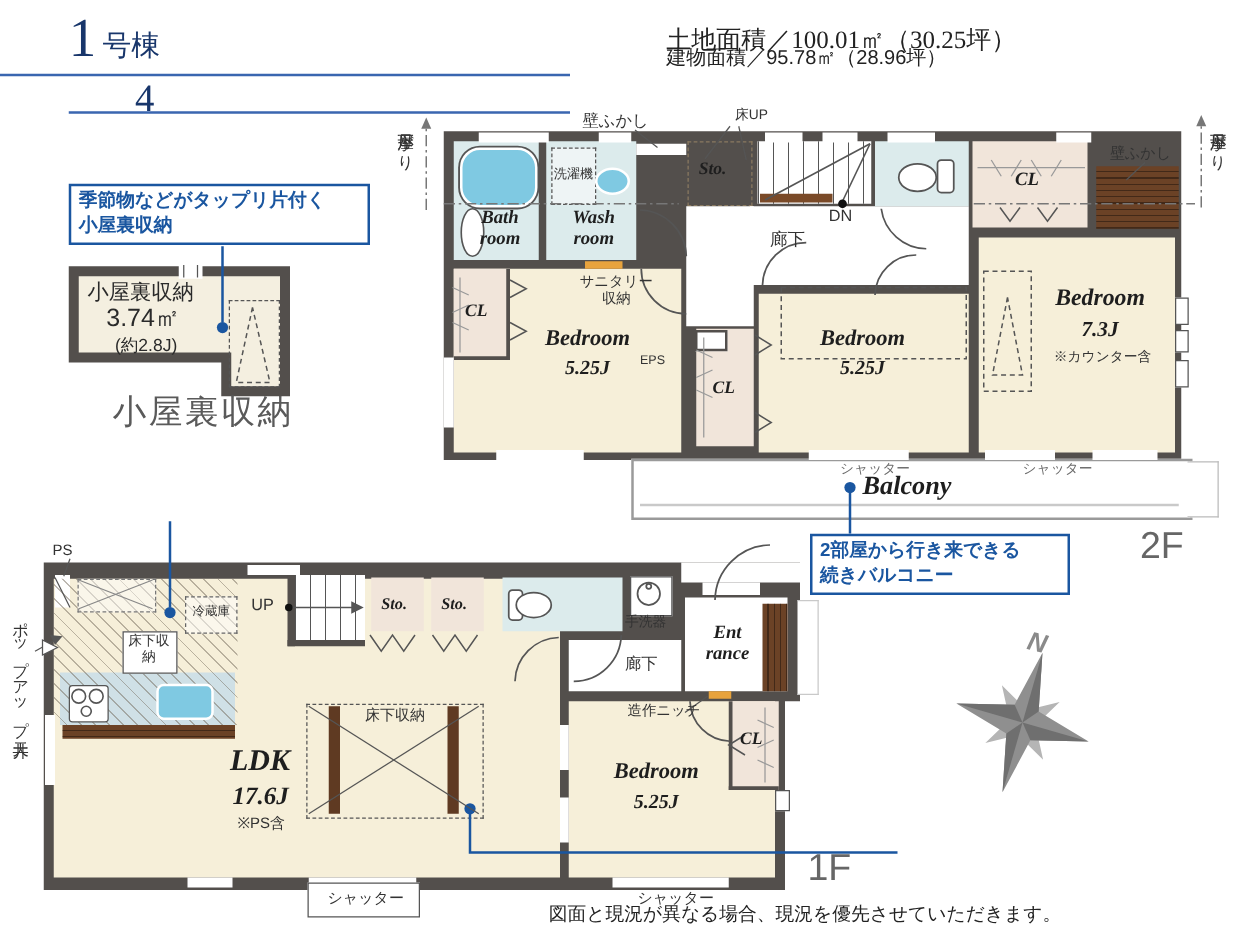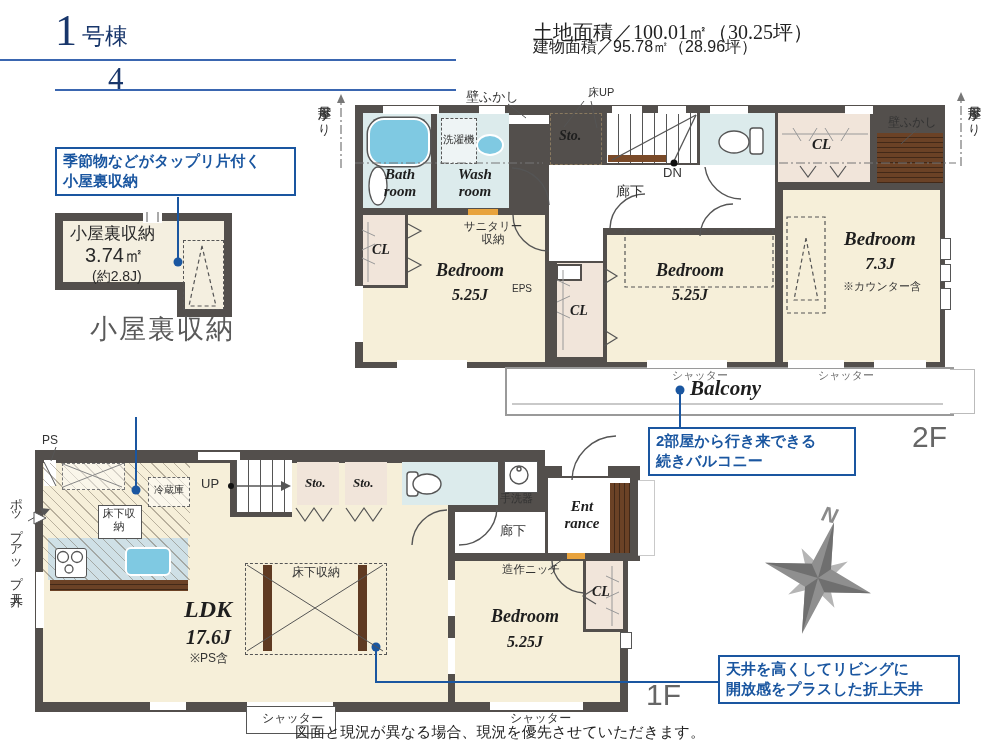--- a/index.html
+++ b/index.html
@@ -189,26 +189,24 @@
   <div class="lbl en" style="left:475px;top:633px;width:100px;font-size:16px;text-align:center;">5.25J</div>
   <div class="lbl en" style="left:592px;top:584px;font-size:14px;">CL</div>
   <div class="lbl gray" style="left:262px;top:712px;font-size:12px;z-index:10;color:#333;">シャッター</div>
   <div class="lbl gray" style="left:510px;top:712px;font-size:12px;color:#333;">シャッター</div>
   <div class="lbl" style="left:646px;top:678px;font-size:30px;color:#666;">1F</div>
 
   <div class="callout" style="left:55px;top:147px;width:225px;">季節物などがタップリ片付く
 小屋裏収納</div>
   <div class="callout" style="left:648px;top:427px;width:192px;">2部屋から行き来できる
 続きバルコニー</div>
-  <div class="callout" style="left:718px;top:655px;width:226px;">天井を高くしてリビングに
-開放感をプラスした折上天井</div>
 
   <div class="lbl" style="left:822px;top:503px;font-size:21px;font-weight:bold;font-style:italic;color:#8a8a8a;transform:rotate(14deg);">N</div>
 
-  <div class="lbl" style="left:295px;top:723px;width:698px;font-size:15px;color:#222;text-align:left;">図面と現況が異なる場合、現況を優先させていただきます。</div>
+  <div class="lbl" style="left:295px;top:723px;width:698px;font-size:15px;color:#222;text-align:center;">図面と現況が異なる場合、現況を優先させていただきます。</div>
 
   <svg class="overlay" width="1000" height="750" viewBox="0 0 1000 750">
 
     <g stroke="#555" stroke-width="1.3" fill="none">
       <path d="M696,115 L612,160"></path>
         <path d="M696,115 L674,161"></path>
     </g>
     <circle cx="674" cy="163" r="3.5" fill="#111"></circle>
 
     <line x1="231" y1="486" x2="284" y2="486" stroke="#555" stroke-width="1.3"></line>

